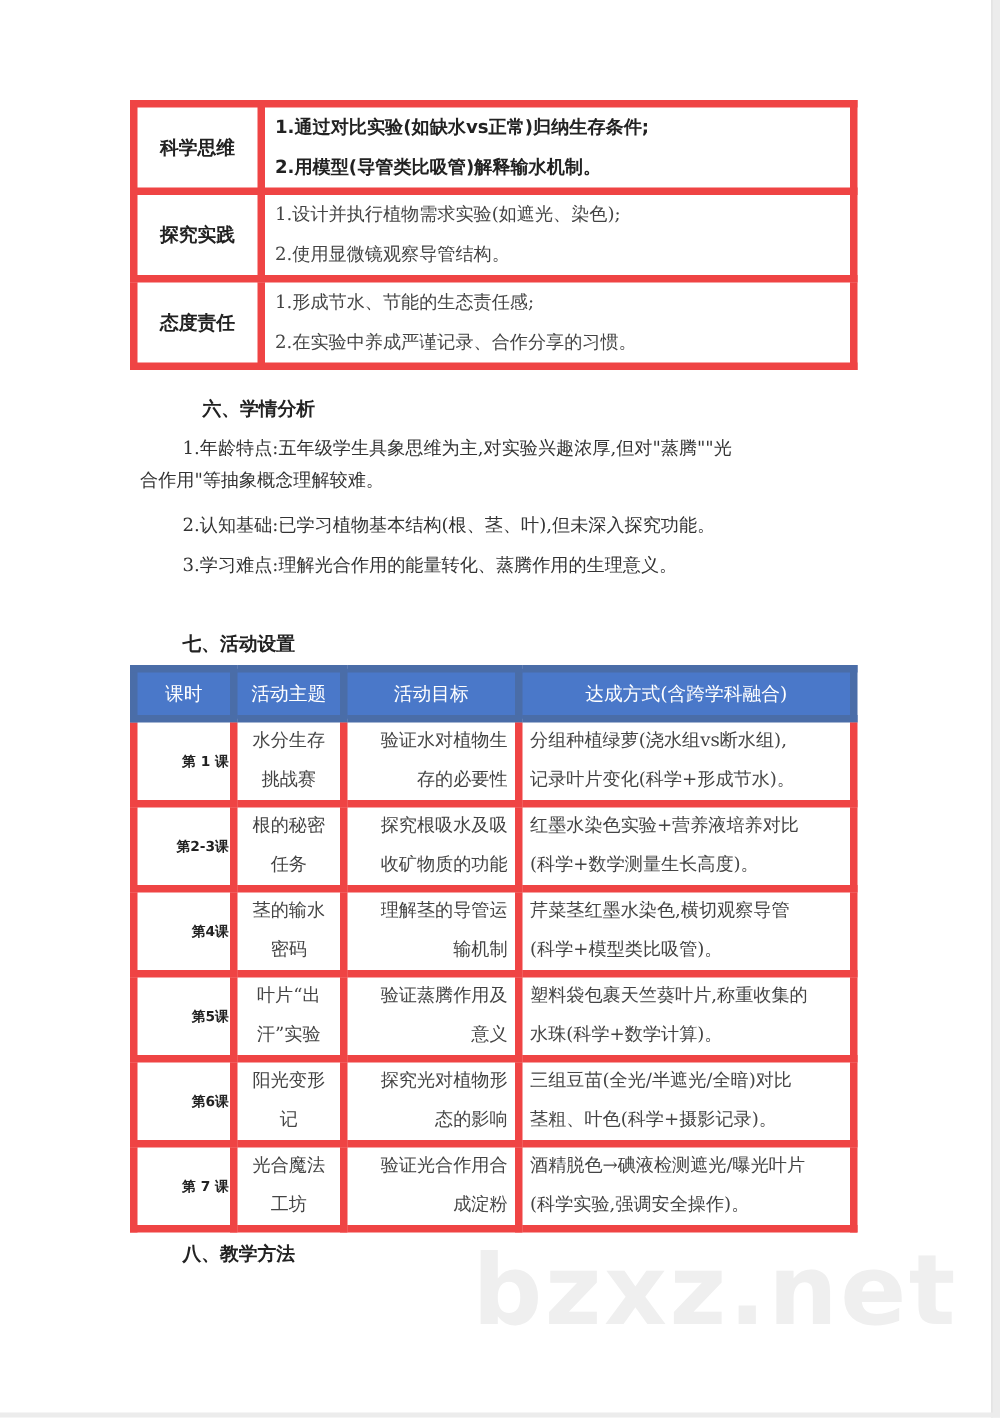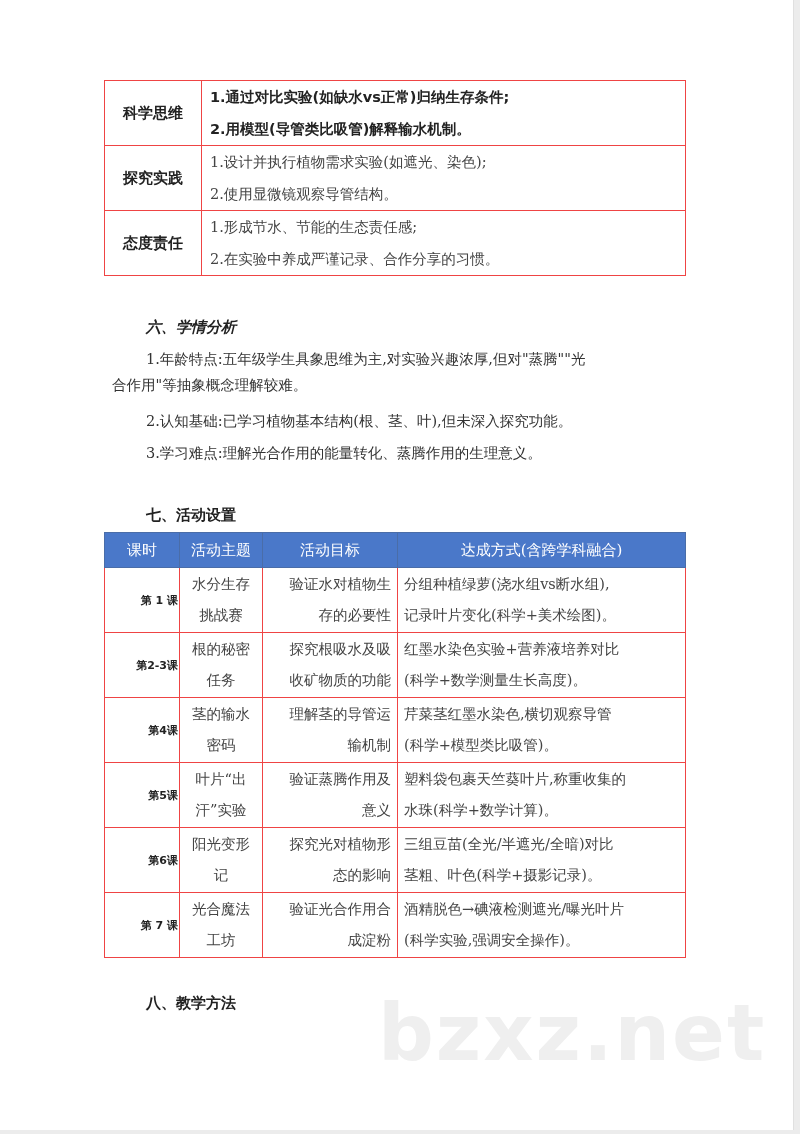--- a/index.html
+++ b/index.html
@@ -4,21 +4,21 @@
 <style>
   html, body { margin: 0; padding: 0; }
   body {
     width: 800px; height: 1134px; background: #ffffff; position: relative; overflow: hidden;
     font-family: "DejaVu Serif", "Liberation Serif", serif; color: #333;
   }
   .page-edge { position: absolute; right: 0; top: 0; width: 6px; height: 1134px; background: #ececec; border-left: 1px solid #e0e0e0; }
   .bottom-edge { position: absolute; left: 0; bottom: 0; width: 800px; height: 4px; background: #ececec; }
 
   table { border-collapse: collapse; position: absolute; }
-  td, th { border: 1px solid #ef4444; }
+  td, th { border: 6px solid #ef4444; }
 
   
   #goals { left: 104px; top: 80px; width: 582px; }
   #goals td.label { width: 94px; text-align: center; font-family: "DejaVu Sans", sans-serif; font-weight: bold; font-size: 15px; color: #222; }
   #goals td.content { padding: 0 0 0 8px; font-size: 14.5px; color: #444; line-height: 32px; }
   #goals tr.bold td.content { font-family: "DejaVu Sans", sans-serif; font-weight: bold; color: #222; }
   #goals tr { height: 64px; }
   #goals tr.bold { height: 65px; }
 
   .heading { position: absolute; font-family: "DejaVu Sans", sans-serif; font-weight: bold; font-size: 15px; color: #222; }
@@ -64,21 +64,21 @@
   <tr>
     <td class="label">态度责任</td>
     <td class="content">
       <div>1.形成节水、节能的生态责任感;</div>
       <div>2.在实验中养成严谨记录、合作分享的习惯。</div>
     </td>
   </tr>
 </tbody>
   </table>
 
-<div class="heading" style="left:146px; top:318px;font-style:italic;">六、学情分析</div>
+<div class="heading" style="left:162px; top:318px;">六、学情分析</div>
 <div class="para" style="left:146px; top:346px;">1.年龄特点:五年级学生具象思维为主,对实验兴趣浓厚,但对"蒸腾""光</div>
 <div class="para" style="left:112px; top:372px;">合作用"等抽象概念理解较难。</div>
 <div class="para" style="left:146px; top:408px;">2.认知基础:已学习植物基本结构(根、茎、叶),但未深入探究功能。</div>
 <div class="para" style="left:146px; top:440px;">3.学习难点:理解光合作用的能量转化、蒸腾作用的生理意义。</div>
 
 <div class="heading" style="left:146px; top:506px;text-align:center;">七、活动设置</div>
 
 <table id="acts">
   <tbody>
       <tr>
@@ -92,21 +92,21 @@
     <td class="theme">
           <div>水分生存</div>
           <div>挑战赛</div>
         </td>
     <td class="goal">
           <div>验证水对植物生</div>
           <div>存的必要性</div>
         </td>
     <td class="method">
           <div>分组种植绿萝(浇水组vs断水组),</div>
-          <div>记录叶片变化(科学+美术绘图)。</div>
+          <div>记录叶片变化(科学+形成节水)。</div>
         </td>
   </tr>
   <tr class="row">
     <td class="lesson">第2-3课</td>
     <td class="theme">
           <div>根的秘密</div>
           <div>任务</div>
         </td>
     <td class="goal">
           <div>探究根吸水及吸</div>

